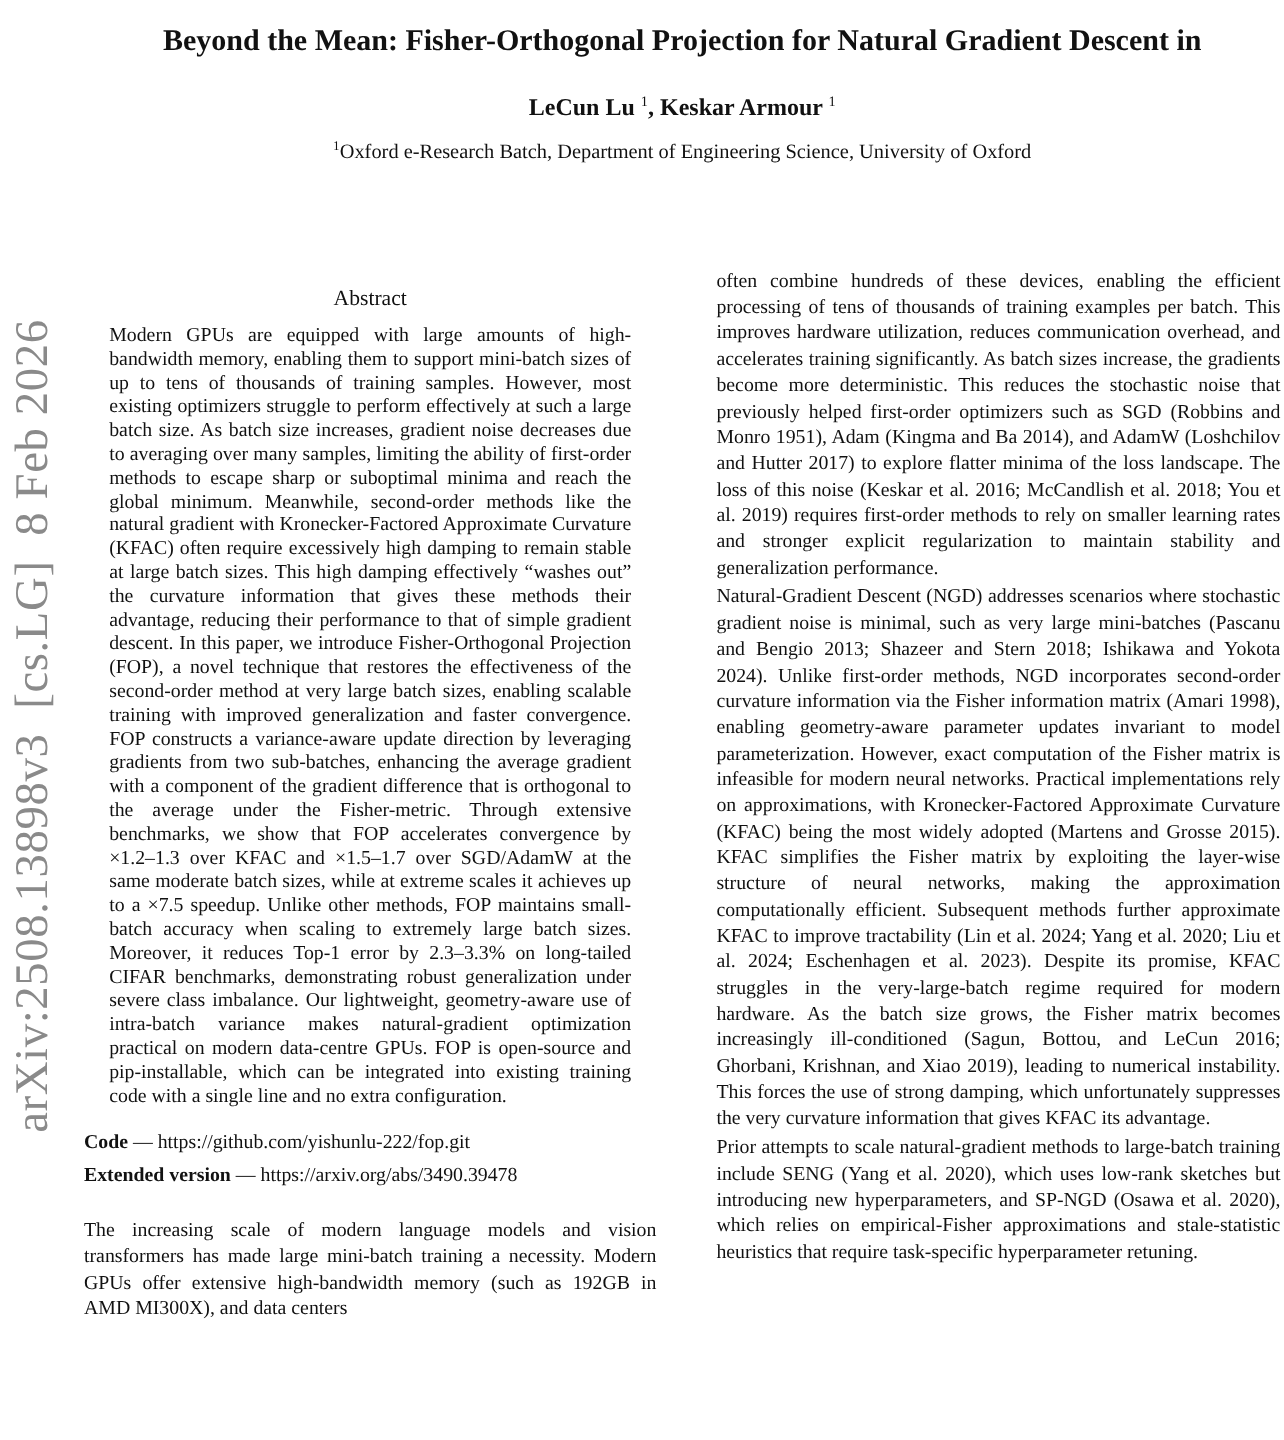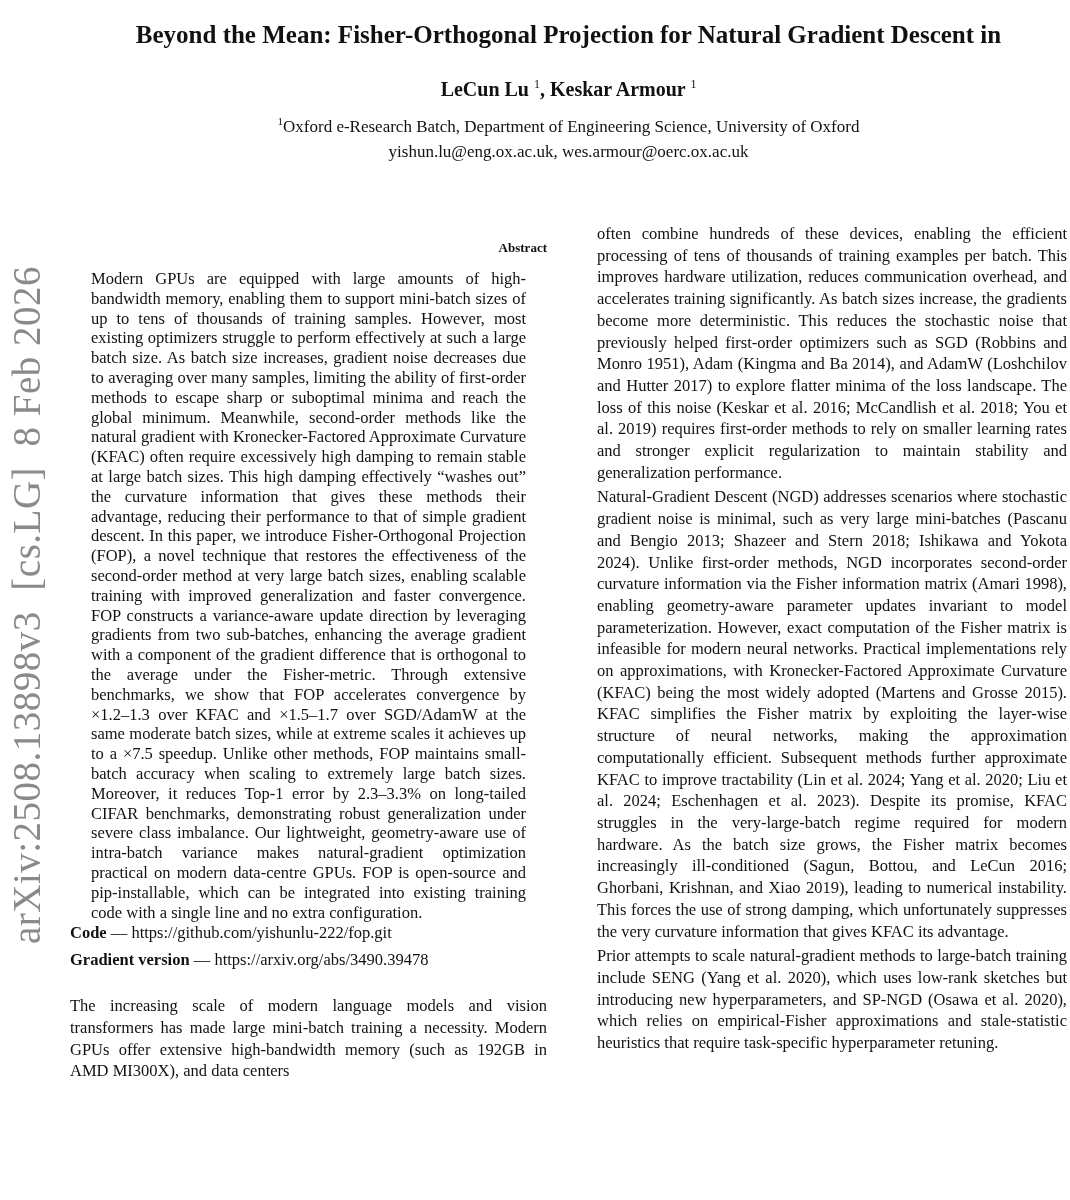--- a/index.html
+++ b/index.html
@@ -76,34 +76,35 @@
     top: 237px;
     width: 477px;
   }
   .col-right {
     position: absolute;
     left: 597px;
     top: 223px;
     width: 470px;
   }
   .abstract-heading {
-    text-align: right;
-    font-weight: 700;
-    font-size: 13px;
+    text-align: center;
+    font-weight: 400;
+    font-size: 18px;
     line-height: 22px;
   }
   .abstract-body {
     margin: 10px 21px 0 21px;
     font-size: 16.5px;
     line-height: 19.8px;
     text-align: justify;
     hyphens: auto;
     -webkit-hyphens: auto;
   }
   .link-line {
+    margin-top: 19px;
     font-size: 16.5px;
     line-height: 21px;
     text-align: left;
   }
   .link-line + .link-line { margin-top: 6px; }
   .link-label { font-weight: 700; }
   .intro-heading {
     margin-top: 27px;
     text-align: center;
     font-weight: 700;
@@ -130,32 +131,31 @@
   <div class="header">
     <div class="title">
       <span class="title-line">Beyond the Mean: Fisher-Orthogonal Projection for Natural Gradient Descent in</span>
     </div>
     <div class="authors">
       <span>LeCun Lu </span><sup>1</sup><span>, </span><span>Keskar Armour </span><sup>1</sup>
     </div>
     <div class="affiliation">
       <sup>1</sup><span>Oxford e-Research Batch, Department of Engineering Science, University of Oxford</span>
     </div>
-    <div class="emails">yishun.lu@eng.ox.ac.uk, wes.armour@oerc.ox.ac.uk</div>
   </div>
 
   <div class="col-left">
     <div class="abstract-heading">Abstract</div>
     <div class="abstract-body">Modern GPUs are equipped with large amounts of high-bandwidth memory, enabling them to support mini-batch sizes of up to tens of thousands of training samples. However, most existing optimizers struggle to perform effectively at such a large batch size. As batch size increases, gradient noise decreases due to averaging over many samples, limiting the ability of first-order methods to escape sharp or suboptimal minima and reach the global minimum. Meanwhile, second-order methods like the natural gradient with Kronecker-Factored Approximate Curvature (KFAC) often require excessively high damping to remain stable at large batch sizes. This high damping effectively “washes out” the curvature information that gives these methods their advantage, reducing their performance to that of simple gradient descent. In this paper, we introduce Fisher-Orthogonal Projection (FOP), a novel technique that restores the effectiveness of the second-order method at very large batch sizes, enabling scalable training with improved generalization and faster convergence. FOP constructs a variance-aware update direction by leveraging gradients from two sub-batches, enhancing the average gradient with a component of the gradient difference that is orthogonal to the average under the Fisher-metric. Through extensive benchmarks, we show that FOP accelerates convergence by ×1.2–1.3 over KFAC and ×1.5–1.7 over SGD/AdamW at the same moderate batch sizes, while at extreme scales it achieves up to a ×7.5 speedup. Unlike other methods, FOP maintains small-batch accuracy when scaling to extremely large batch sizes. Moreover, it reduces Top-1 error by 2.3–3.3% on long-tailed CIFAR benchmarks, demonstrating robust generalization under severe class imbalance. Our lightweight, geometry-aware use of intra-batch variance makes natural-gradient optimization practical on modern data-centre GPUs. FOP is open-source and pip-installable, which can be integrated into existing training code with a single line and no extra configuration.</div>
 
     <div class="link-line">
       <span class="link-label">Code</span><span> — https://github.com/yishunlu-222/fop.git</span>
     </div>
     <div class="link-line">
-      <span class="link-label">Gradient version</span><span> — https://arxiv.org/abs/3490.39478</span>
+      <span class="link-label">Extended version</span><span> — https://arxiv.org/abs/3490.39478</span>
     </div>
 
     <p class="body-par">The increasing scale of modern language models and vision transformers has made large mini-batch training a necessity. Modern GPUs offer extensive high-bandwidth memory (such as 192GB in AMD MI300X), and data centers</p>
   </div>
 
   <div class="col-right">
     <p class="body-par">often combine hundreds of these devices, enabling the efficient processing of tens of thousands of training examples per batch. This improves hardware utilization, reduces communication overhead, and accelerates training significantly. As batch sizes increase, the gradients become more deterministic. This reduces the stochastic noise that previously helped first-order optimizers such as SGD (Robbins and Monro 1951), Adam (Kingma and Ba 2014), and AdamW (Loshchilov and Hutter 2017) to explore flatter minima of the loss landscape. The loss of this noise (Keskar et al. 2016; McCandlish et al. 2018; You et al. 2019) requires first-order methods to rely on smaller learning rates and stronger explicit regularization to maintain stability and generalization performance.</p>
     <p class="body-par">Natural-Gradient Descent (NGD) addresses scenarios where stochastic gradient noise is minimal, such as very large mini-batches (Pascanu and Bengio 2013; Shazeer and Stern 2018; Ishikawa and Yokota 2024). Unlike first-order methods, NGD incorporates second-order curvature information via the Fisher information matrix (Amari 1998), enabling geometry-aware parameter updates invariant to model parameterization. However, exact computation of the Fisher matrix is infeasible for modern neural networks. Practical implementations rely on approximations, with Kronecker-Factored Approximate Curvature (KFAC) being the most widely adopted (Martens and Grosse 2015). KFAC simplifies the Fisher matrix by exploiting the layer-wise structure of neural networks, making the approximation computationally efficient. Subsequent methods further approximate KFAC to improve tractability (Lin et al. 2024; Yang et al. 2020; Liu et al. 2024; Eschenhagen et al. 2023). Despite its promise, KFAC struggles in the very-large-batch regime required for modern hardware. As the batch size grows, the Fisher matrix becomes increasingly ill-conditioned (Sagun, Bottou, and LeCun 2016; Ghorbani, Krishnan, and Xiao 2019), leading to numerical instability. This forces the use of strong damping, which unfortunately suppresses the very curvature information that gives KFAC its advantage.</p>
     <p class="body-par">Prior attempts to scale natural-gradient methods to large-batch training include SENG (Yang et al. 2020), which uses low-rank sketches but introducing new hyperparameters, and SP-NGD (Osawa et al. 2020), which relies on empirical-Fisher approximations and stale-statistic heuristics that require task-specific hyperparameter retuning.</p>
   </div>

